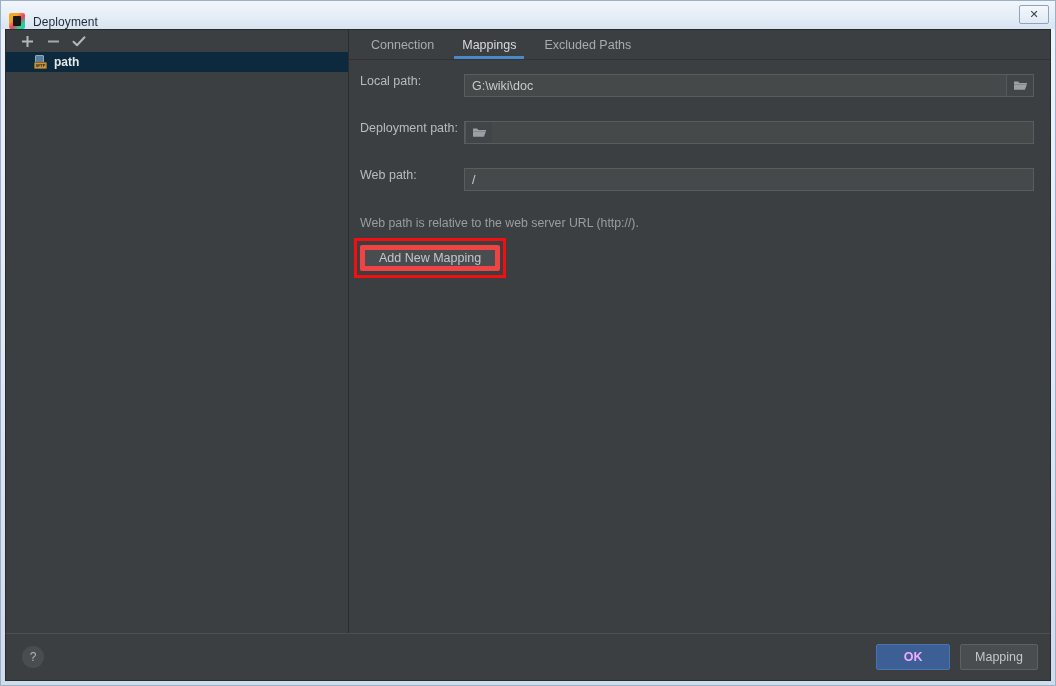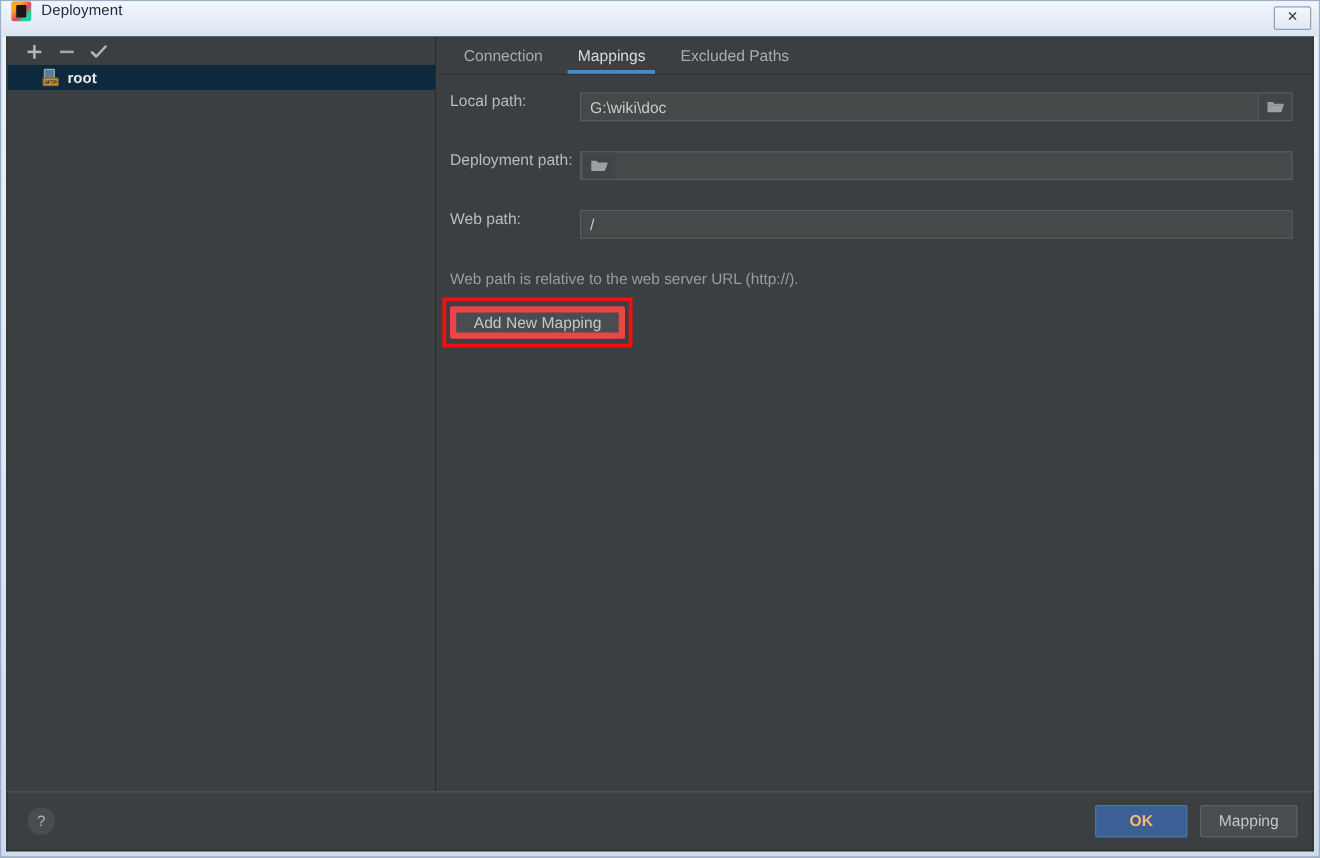--- a/index.html
+++ b/index.html
@@ -19,21 +19,21 @@
     border: 1px solid #9aafc8;
     display: flex;
     flex-direction: column;
   }
 
   
   #titlebar {
     height: 28px;
     flex: 0 0 28px;
     display: flex;
-    align-items: flex-start;
+    align-items: flex-end;
     padding: 0 4px 0 8px;
     background: linear-gradient(180deg,#f2f6fb 0%, #e4ecf6 60%, #d8e4f1 100%);
     position: relative;
   }
   #app-icon {
     width: 16px; height: 16px;
     margin-right: 8px;
     position: relative;
     flex: 0 0 16px;
     border-radius: 2px;
@@ -287,21 +287,21 @@
     min-width: 74px;
     padding: 0 14px;
     border-radius: 2px;
     font-size: 12.5px;
     display: flex; align-items: center; justify-content: center;
     margin-left: 10px;
   }
   #ok-button {
     background: #3c6096;
     border: 1px solid #4a74b0;
-    color: #fdba74;
+    color: #f0abfc;
     font-weight: bold;
   }
   #cancel-button {
     background: #4a4d4f;
     border: 1px solid #5e6163;
     color: #c4c7c9;
   }
 </style>
 </head>
 <body>
@@ -335,21 +335,21 @@
               <path d="M1.5 6.8 L5 10.2 L12.5 2.2" stroke="#b4b7ba" stroke-width="2" fill="none" stroke-linecap="round" stroke-linejoin="round"></path>
             </svg>
           </div>
         </div>
         <div id="server-list">
           <div class="server-row">
             <span class="sftp-icon">
               <span class="box"></span>
               <span class="badge">SFTP</span>
             </span>
-            <span>root</span>
+            <span>path</span>
           </div>
         </div>
       </div>
 
       <div id="right-pane">
         <div id="tabs">
           <div class="tab">Connection</div>
           <div class="tab active">Mappings</div>
           <div class="tab">Excluded Paths</div>
         </div>

